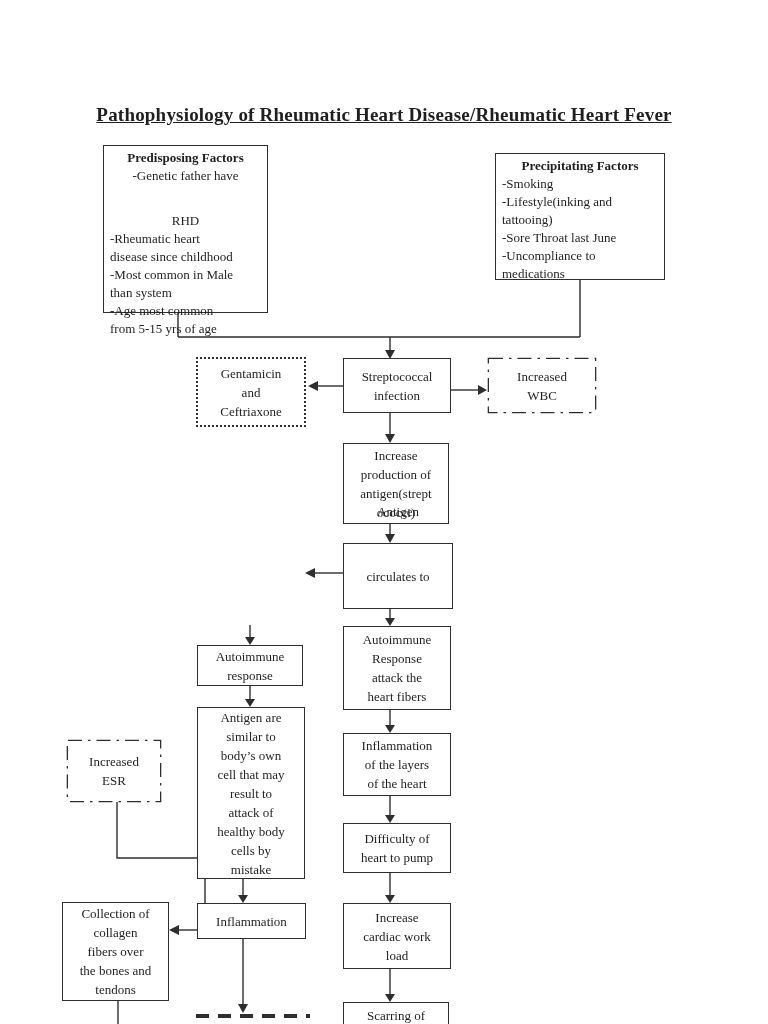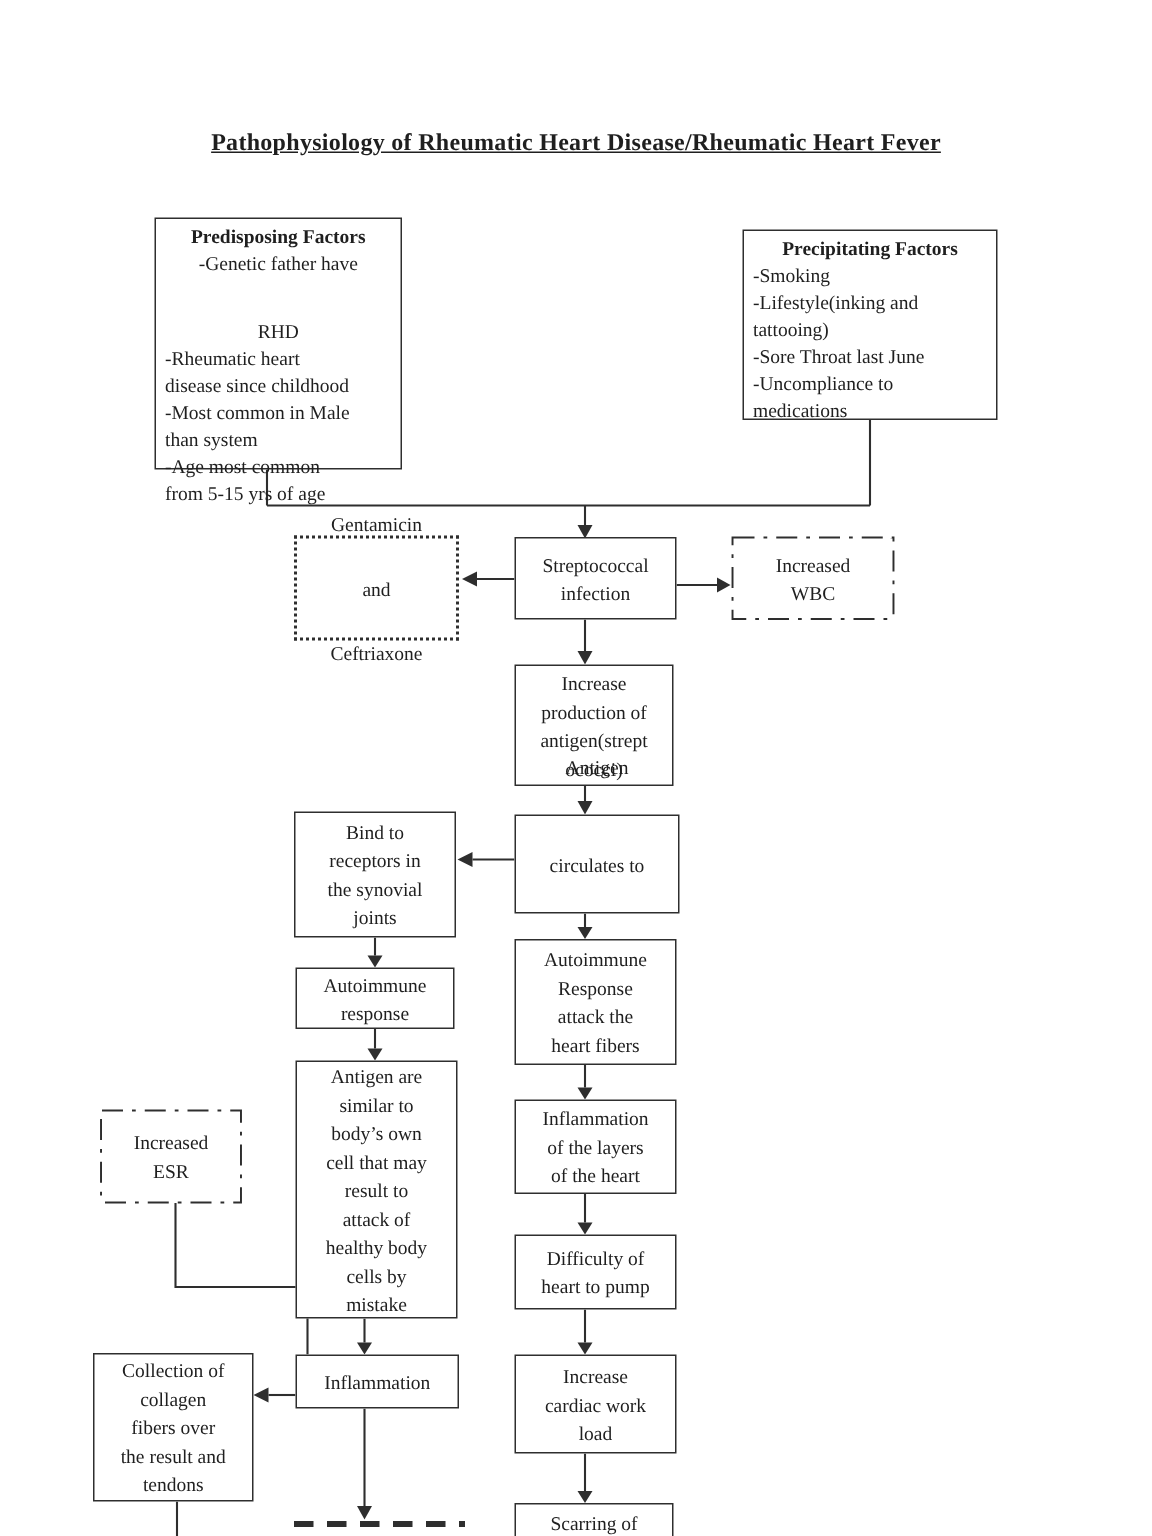--- a/index.html
+++ b/index.html
@@ -6,38 +6,38 @@
   .page{
     position:relative;
     width:768px;height:1024px;
     background:#ffffff;
     overflow:hidden;
     font-family:"Liberation Serif","DejaVu Serif",serif;
     color:#1f1f1f;
   }
   .title{
     position:absolute;top:87px;left:0;right:0;
-    margin:0;text-align:center;
-    font-size:16px;font-weight:bold;
+    margin:17px;text-align:center;
+    font-size:19px;font-weight:bold;
     text-decoration:underline;
     letter-spacing:.2px;
   }
   .connectors{position:absolute;left:0;top:0;}
   .box{
     position:absolute;box-sizing:border-box;
     border:1px solid #2e2e2e;background:#ffffff;
     display:flex;flex-direction:column;justify-content:center;
     font-size:13px;line-height:19px;text-align:center;
     padding:1px 3px;
   }
   .box--factors{
     justify-content:flex-start;text-align:left;
     line-height:18px;padding:3px 6px;
   }
-  .box--dotted{border:2px dotted #2e2e2e;gap:24px;}
+  .box--dotted{border:2px dotted #2e2e2e;}
   .box--noborder{border:none;}
   .box--top{justify-content:flex-start;padding-top:3px;}
 </style>
 </head>
 <body>
 
 <div class="page">
 
   <h1 class="title">Pathophysiology of Rheumatic Heart Disease/Rheumatic Heart Fever</h1>
 
@@ -165,26 +165,20 @@
       <div>WBC</div>
     </div>
 
   <div class="box" style="left:343px;top:443px;width:106px;height:81px;">
       <div>Increase</div>
       <div>production of</div>
       <div>antigen(strept</div>
       <div>ococci)</div>
     </div>
 
-  <div class="box" style="left:196px;top:541px;width:108px;height:84px;">
-      <div>Bind to</div>
-      <div>receptors in</div>
-      <div>the synovial</div>
-      <div>joints</div>
-    </div>
 
   <div class="box" style="left:343px;top:543px;width:110px;height:66px;gap:46px;">
       <div>Antigen</div>
       <div>circulates to</div>
       <div>the system</div>
     </div>
 
   <div class="box" style="left:197px;top:645px;width:106px;height:41px;">
       <div>Autoimmune</div>
       <div>response</div>
@@ -228,21 +222,21 @@
   <div class="box" style="left:343px;top:903px;width:108px;height:66px;">
       <div>Increase</div>
       <div>cardiac work</div>
       <div>load</div>
     </div>
 
   <div class="box" style="left:62px;top:902px;width:107px;height:99px;justify-content:flex-end;">
       <div>Collection of</div>
       <div>collagen</div>
       <div>fibers over</div>
-      <div>the result and</div>
+      <div>the bones and</div>
       <div>tendons</div>
     </div>
 
   <div class="box" style="left:197px;top:903px;width:109px;height:36px;">
       <div>Inflammation</div>
     </div>
 
   <div class="box box--top" style="left:343px;top:1002px;width:106px;height:30px;">
       <div>Scarring of</div>
     </div>

